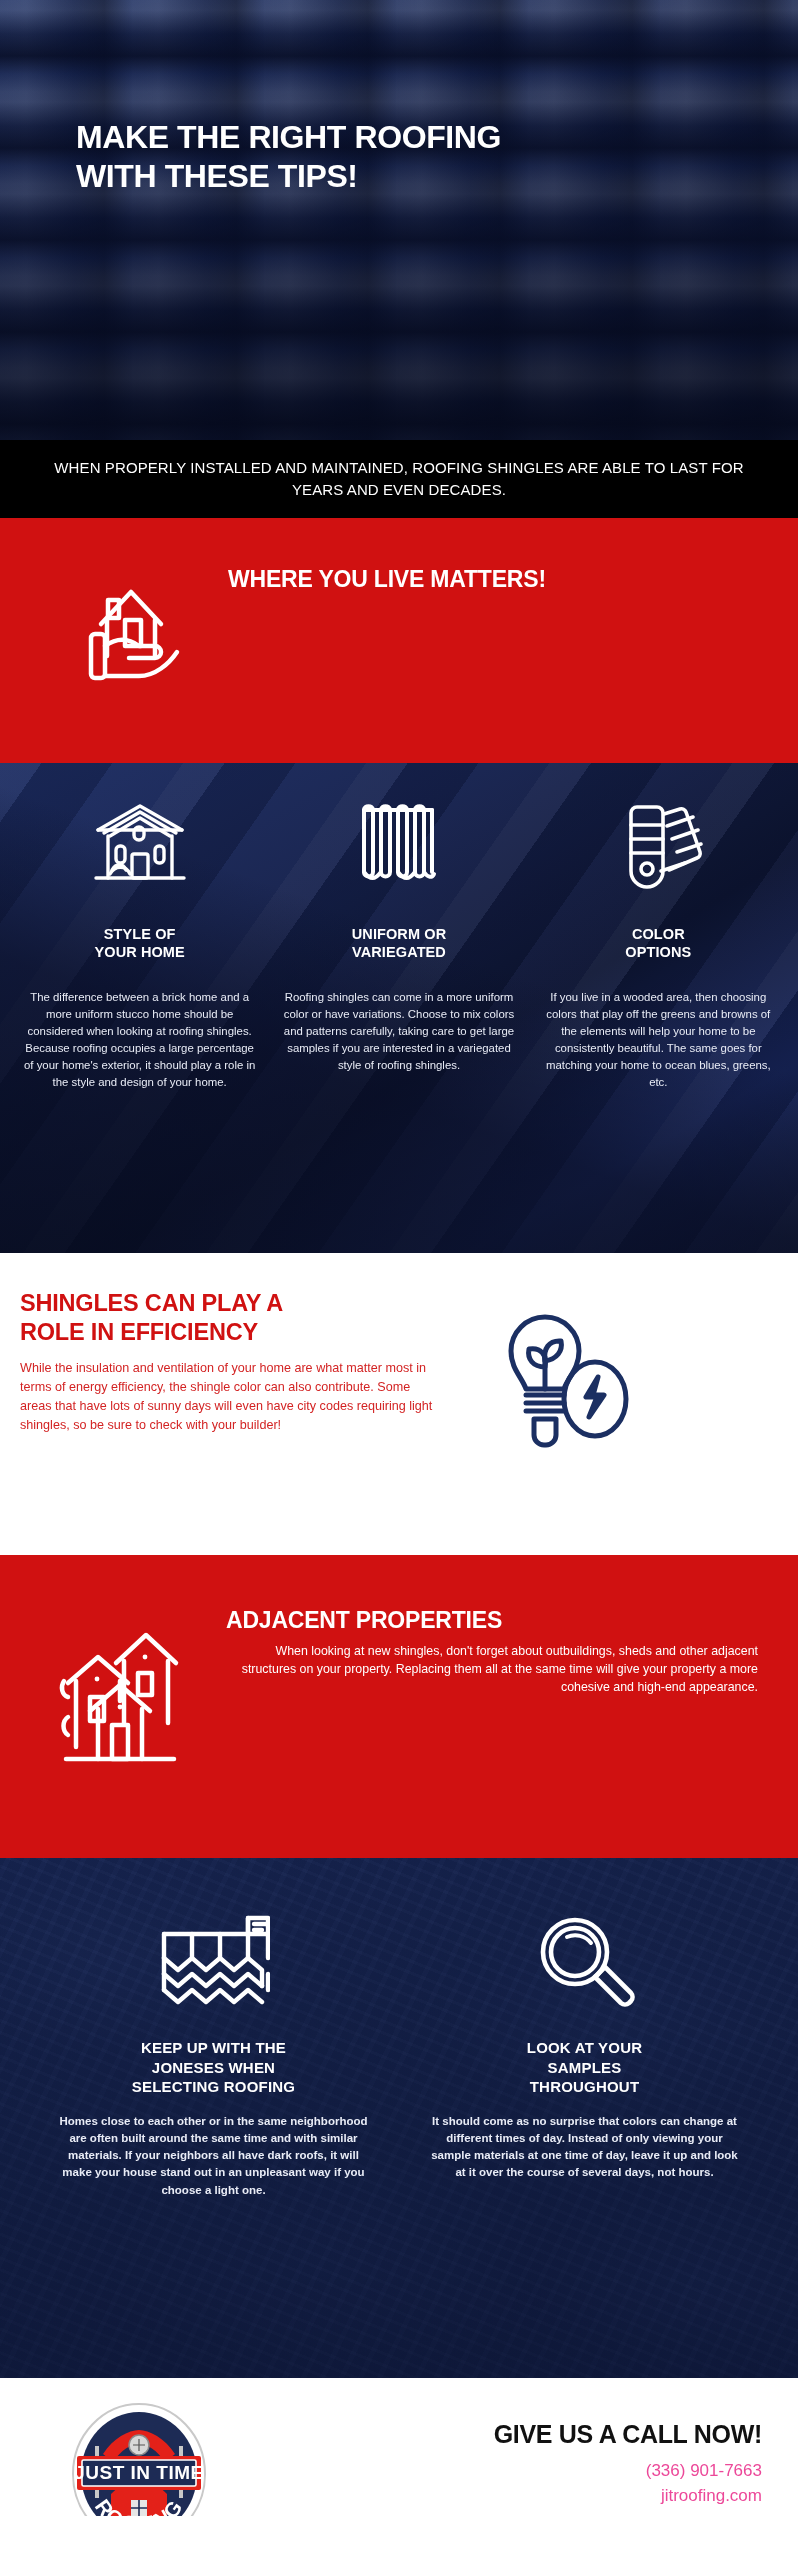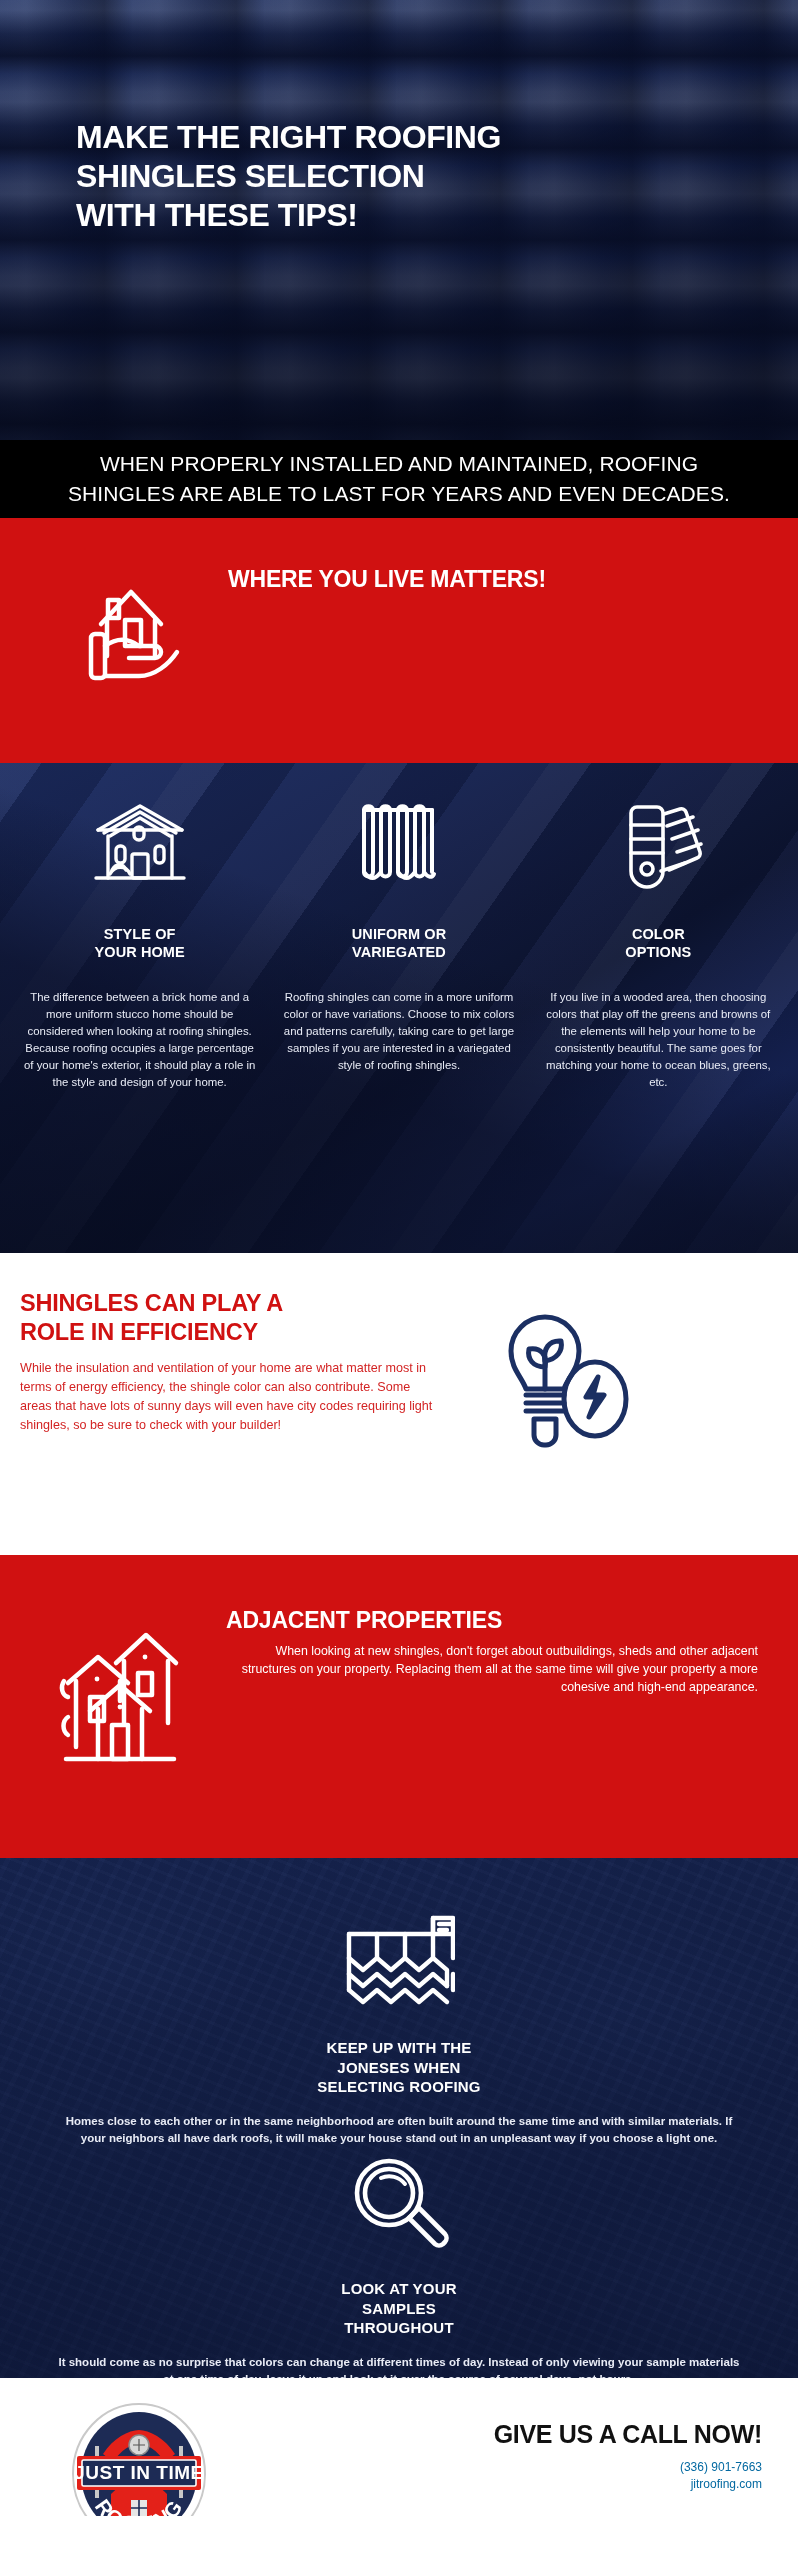--- a/index.html
+++ b/index.html
@@ -68,21 +68,21 @@
   .intro {
     background: #000000;
     height: 78px;
     display: flex;
     align-items: center;
     justify-content: center;
     padding: 0 54px;
   }
   .intro p {
     color: #ffffff;
-    font-size: 21px;
+    font-size: 15px;
     line-height: 1.45;
     text-align: center;
     font-weight: 400;
     letter-spacing: 0.1px;
     text-transform: uppercase;
   }
 
   
   .red-band {
     background: #d01111;
@@ -227,21 +227,20 @@
   }
   .aerial-tint {
     position: absolute; inset: 0;
     background: linear-gradient(to bottom, rgba(20,33,75,0.70), rgba(14,24,58,0.82));
   }
   .pcols {
     position: relative;
     display: flex;
     height: 100%;
     padding: 48px 28px 0;
-    flex-direction: column;
   }
   .pcol {
     flex: 1 1 0;
     padding: 0 26px;
     text-align: center;
     display: flex;
     flex-direction: column;
     align-items: center;
   }
   .pcol .ico { height: 116px; display: flex; align-items: center; justify-content: center; }
@@ -274,38 +273,37 @@
   .footer .contact { flex: 1 1 auto; text-align: right; padding-top: 20px; }
   .cta-title {
     color: #111111;
     font-size: 25px;
     font-weight: 900;
     letter-spacing: -0.3px;
     text-transform: uppercase;
     margin-bottom: 10px;
   }
   .cta-line {
-    color: #0369a1;
-    font-size: 12px;
+    color: #ec4899;
+    font-size: 17px;
     line-height: 1.45;
     font-weight: 400;
   }
   svg { display: block; }
 </style>
 </head>
 <body>
 
 <div class="page">
 
   <section class="hero">
     <div class="hero-photo"></div>
     <div class="hero-vignette"></div>
     <h1 class="hero-title">
       <span>MAKE THE RIGHT ROOFING</span>
-      <span>SHINGLES SELECTION</span>
       <span>WITH THESE TIPS!</span>
     </h1>
   </section>
 
   <section class="intro">
     <p>WHEN PROPERLY INSTALLED AND MAINTAINED, ROOFING SHINGLES ARE ABLE TO LAST FOR YEARS AND EVEN DECADES.</p>
   </section>
 
   <section class="red-band">
     <div class="icon-wrap">

